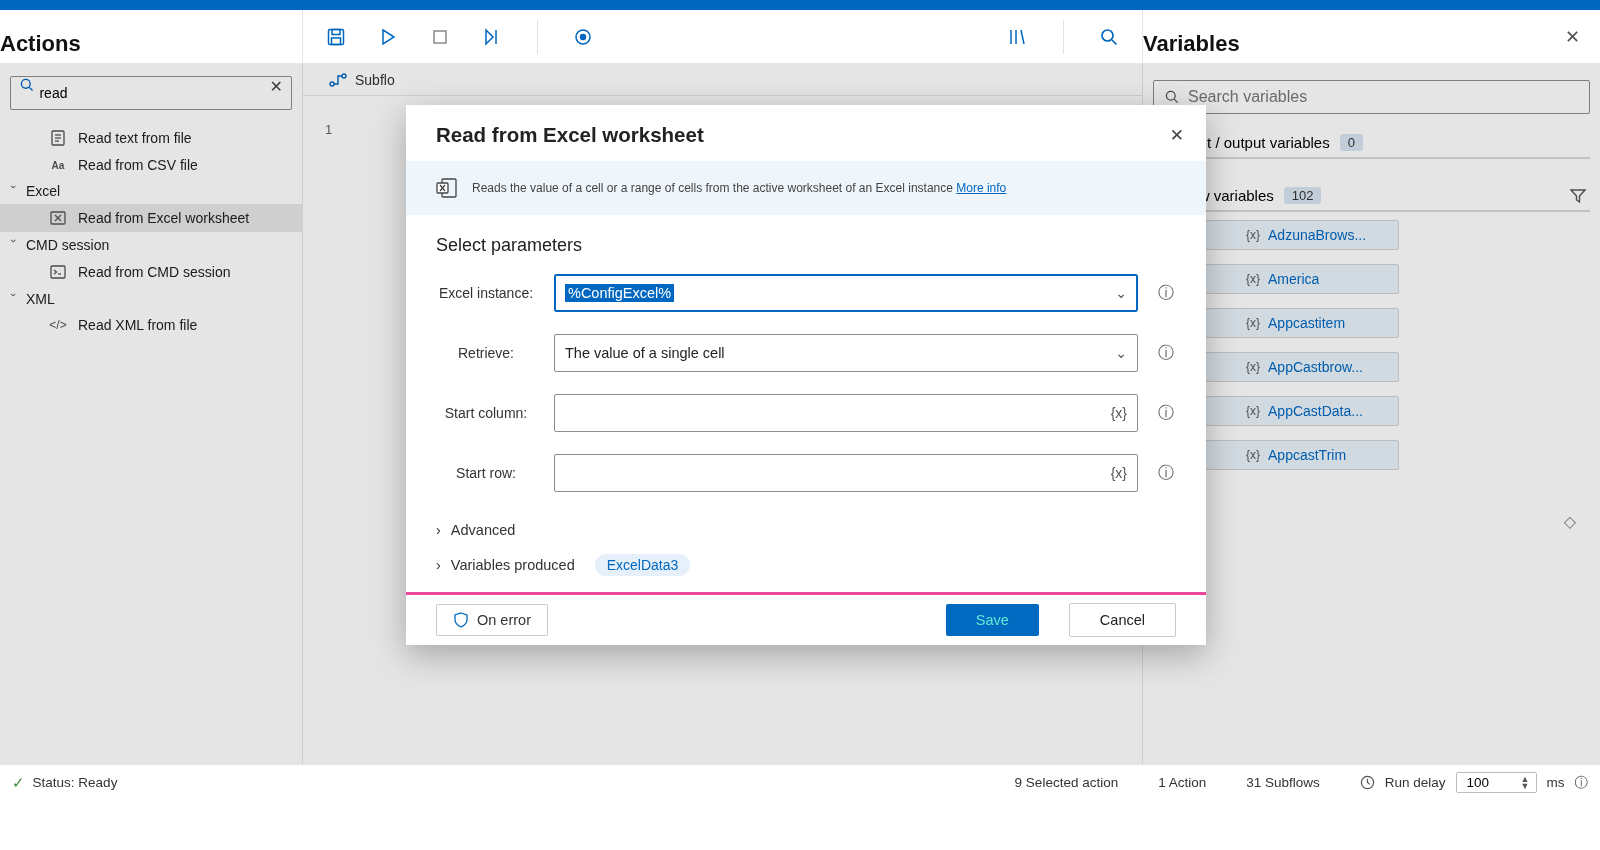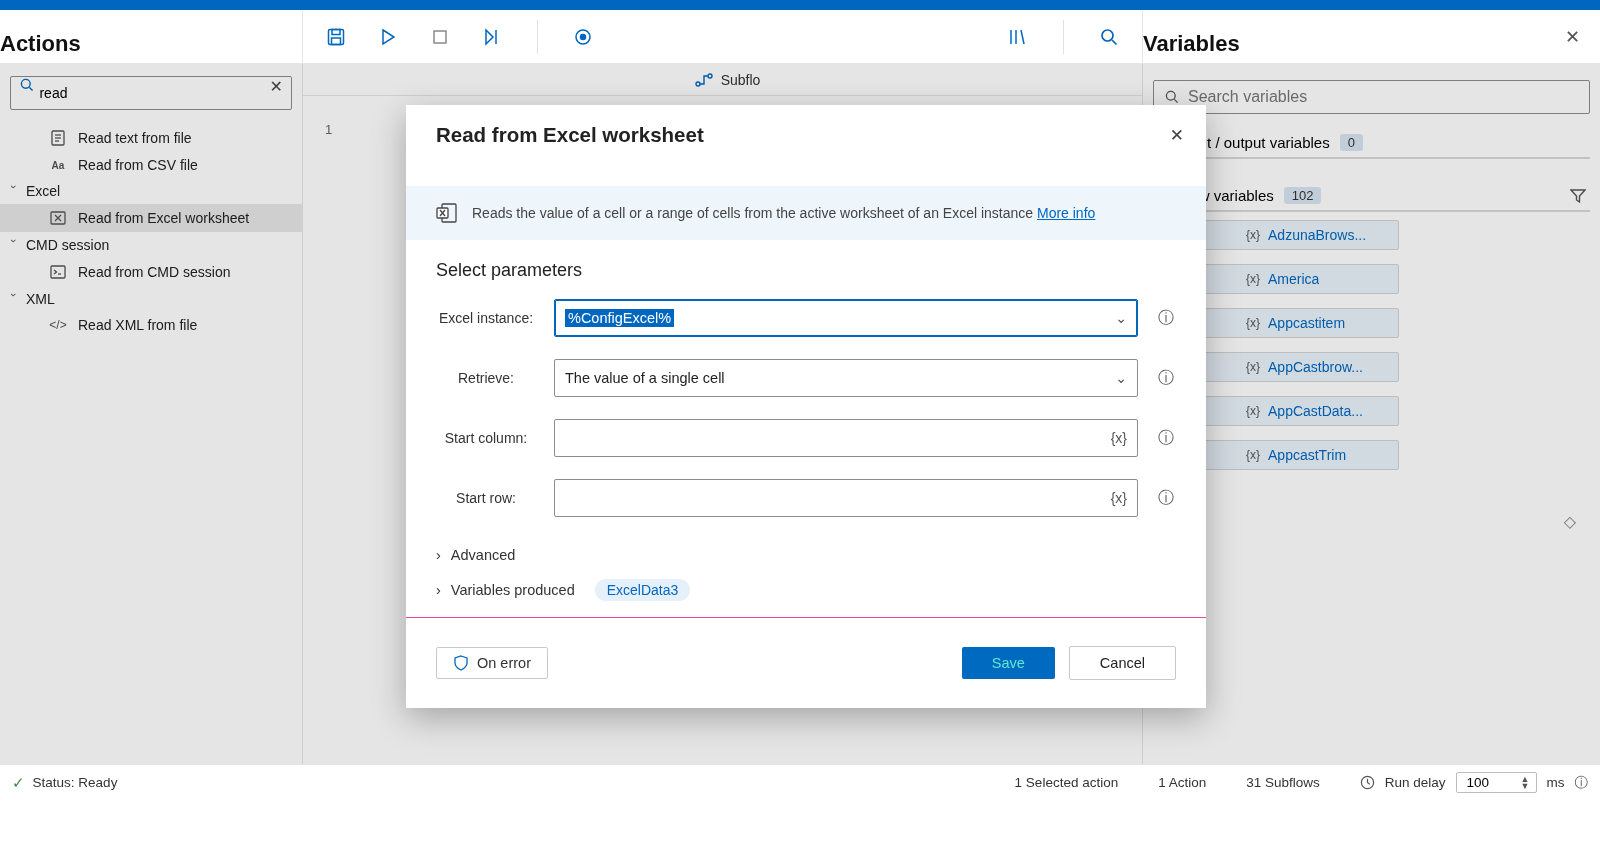--- a/index.html
+++ b/index.html
@@ -37,57 +37,57 @@
 .tree { padding: 4px 0; font-size:14px; color:#222; }
 .tree .cat { display:flex; align-items:center; gap:6px; padding:5px 10px 5px 8px; cursor:pointer; }
 .tree .item { display:flex; align-items:center; gap:10px; padding:5px 10px 5px 48px; cursor:pointer; }
 .tree .item.selected { background:#e7e7e7; }
 .tree .chev { width:12px; display:inline-block; transform: rotate(90deg); font-size:11px; color:#555; }
 .tree .iconcell { width:20px; display:inline-flex; justify-content:center; color:#555; }
 .see-more { text-align:center; padding: 30px 0; }
 .see-more a { color:#0969b6; font-size:14.5px; text-decoration:underline; cursor:pointer; }
 
 
-.tabs { display:flex; align-items:center; height:32px; border-bottom:1px solid #e6e6e6; padding-left:10px;justify-content:center; }
+.tabs { display:flex; align-items:center; height:32px; border-bottom:1px solid #e6e6e6; padding-left:10px; }
 .tab { display:flex; align-items:center; gap:8px; padding:0 16px; height:100%; font-size:14px; color:#333; cursor:pointer; }
 
 
 .right-body { padding: 16px 10px 10px 10px; }
 .var-search { display:flex; align-items:center; gap:8px; border:1px solid #8d8d8d; height:34px; padding:0 10px; color:#555; background:#fff; border-radius:2px; }
 .section-head { display:flex; align-items:center; gap:10px; font-size:15px; padding:20px 4px 6px 4px; border-bottom: 2px solid #d9d9d9; margin-bottom:8px; }
 .badge { background:#d7e6f3; color:#333; border-radius:3px; padding:1px 8px; font-size:13px; }
 .section-body { font-size:14px; color:#666; padding:20px 0; text-align:center; }
 .add-circle { margin-top:14px; color:#0069c0; font-size:22px; cursor:pointer; }
 .filter-icon { margin-left:auto; color:#555; }
 .var-row { display:flex; align-items:center; gap:8px; padding:6px 4px 6px 46px; font-size:14px; color:#0067c0; border:1px solid #d3d3d3; border-radius:2px; margin:6px 4px 14px 46px; width:200px; background:#eaf3fb; cursor:pointer; }
 .var-row .tag { display:inline-block; max-width:140px; overflow:hidden; text-overflow:ellipsis; white-space:nowrap; }
 .erase { float:right; margin:18px 24px 0 0; color:#888; cursor:pointer; }
 
 
 .scrim { position:absolute; inset:0; background:rgba(0,0,0,0.10); }
 .modal { position:absolute; left:406px; top:41px; width:800px; background:#fff; box-shadow: 0 10px 32px rgba(0,0,0,0.28); display:flex; flex-direction:column; }
 .modal-head { display:flex; justify-content:space-between; align-items:center; padding:18px 22px 14px 30px; }
 .modal-head h2 { font-size:20.5px; font-weight:600; color:#222; }
 .modal-close { cursor:pointer; color:#444; font-size:17px; }
-.modal-banner { background:#eef5fb; padding:16px 30px; display:flex; gap:14px; align-items:center; font-size:14px; color:#444;margin-top:25px; }
+.modal-banner { background:#eef5fb; padding:16px 30px; display:flex; gap:14px; align-items:center; font-size:12px; color:#444; }
 .modal-banner a { color:#0067c0; text-decoration:underline; }
 .modal-body { padding: 20px 30px 8px 30px; }
 .modal-body h3 { font-size:18px; font-weight:400; color:#222; margin-bottom:18px; }
 .field { display:flex; align-items:center; gap:18px; margin-bottom:22px; }
 .field label { width:100px; font-size:14px; color:#333;text-align:center; }
 .field .control { flex:1; height:38px; border:1px solid #8d8d8d; border-radius:2px; display:flex; align-items:center; padding:0 10px; font-size:14.5px; background:#fff; justify-content:space-between; }
 .field .control.focused { border:1px solid #0067c0; box-shadow: inset 0 0 0 1px #0067c0; }
 .field .control .val { color:#222; }
 .field .control .sel { background:#0067c0; color:#fff; padding:1px 3px; }
 .field .info { width:20px; text-align:center; color:#555; cursor:pointer; }
 .field .endicon { color:#555; font-size:14px; }
 .chevr { font-size:13px; color:#555; }
 .collapse-row { display:flex; align-items:center; gap:10px; font-size:14.5px; color:#333; padding:8px 0; cursor:pointer; }
 .produced-pill { background:#e5f0fa; color:#0067c0; padding:3px 12px; border-radius:12px; font-size:14px; margin-left:10px; }
-.modal-foot { border-top:1px solid #ec4899; padding:28px 30px; display:flex; align-items:center; }
+.modal-foot { border-top:3px solid #ec4899; padding:8px 30px; display:flex; align-items:center;gap:16px; }
 .on-error { border:1px solid #c9c9c9; border-radius:2px; padding:7px 16px; display:flex; align-items:center; gap:8px; font-size:14.5px; cursor:pointer; color:#333; background:#fff; }
 .btn { padding:8px 30px; font-size:14.5px; border-radius:2px; cursor:pointer; }
 .btn.primary { background:#0069c0; color:#5eead4; border:0; margin-left:auto; }
 .btn.secondary { background:#fff; color:#222; border:1px solid #c9c9c9; margin-left:14px; }
 
 
 .status-left { display:flex; align-items:center; gap:8px; }
 .status-ok { color:#3b873e; font-size:15px; }
 .status-mid { margin-left:auto; display:flex; align-items:center; gap:40px; color:#333; }
 .rundelay-box { display:flex; align-items:center; gap:6px; border:1px solid #bdbdbd; border-radius:2px; padding:2px 6px 2px 10px; }
@@ -383,21 +383,21 @@
     </div>
   </div>
 </div>
 
 <div class="statusbar">
   <div class="status-left">
     <span class="status-ok">✓</span>
     <span>Status: Ready</span>
   </div>
   <div class="status-mid">
-    <span>1 Selected action</span>
+    <span>9 Selected action</span>
     <span>1 Action</span>
     <span>31 Subflows</span>
     <span style="display:flex;align-items:center;gap:10px;">
       <span>
         <svg width="15" height="15" viewBox="0 0 16 16" fill="none" stroke="#555" stroke-width="1.3">
             <circle cx="8" cy="8" r="6.5"></circle>
             <path d="M8 4 V8 L10.5 10"></path>
           </svg>
       </span>
       <span>Run delay</span>

